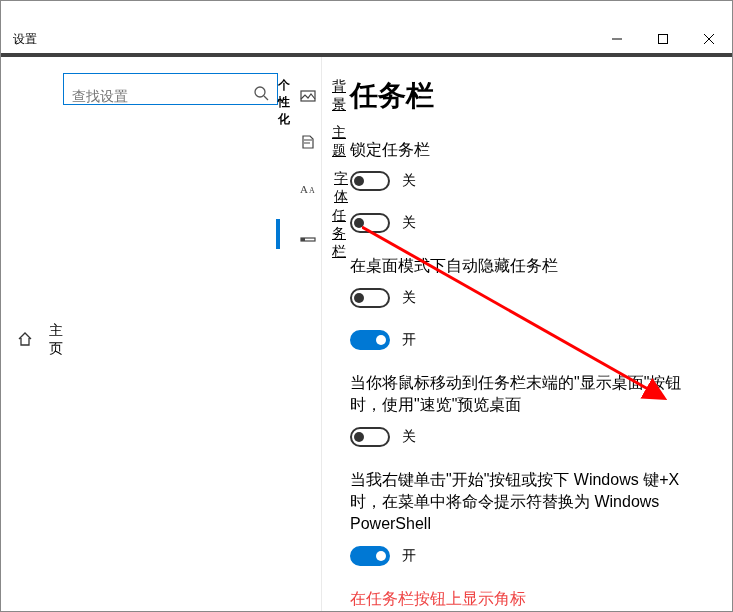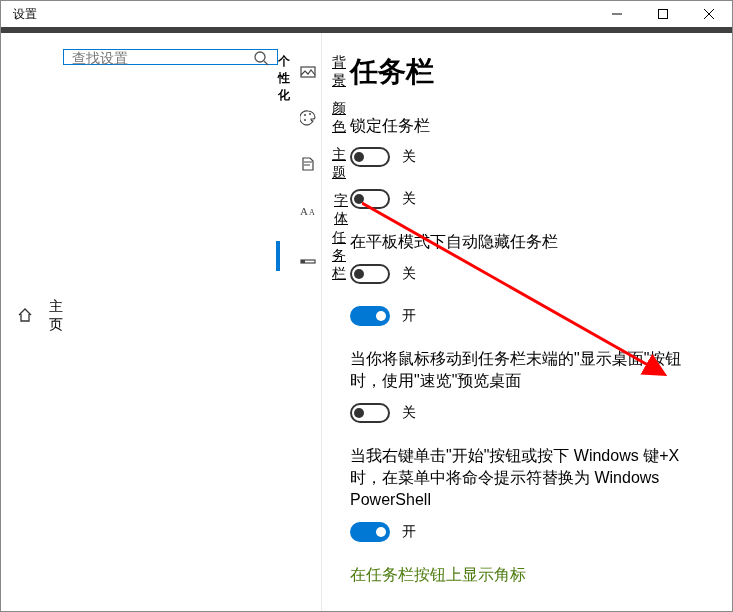--- a/index.html
+++ b/index.html
@@ -14,21 +14,22 @@
     border: 1px solid #888;
     position: relative;
   }
   .titlebar {
     height: 32px;
     display: flex;
     align-items: center;
     justify-content: space-between;
     padding-left: 12px;
     font-size: 12px;
-    border-bottom: 6px solid #404040;
+    border-bottom: 4px solid #404040;
+    margin-top: 24px;
   }
   .titlebar .controls { display: flex; }
   .titlebar .ctl {
     width: 46px; height: 32px;
     display: flex; align-items: center; justify-content: center;
     font-size: 14px;
   }
   .content { display: flex; height: calc(100% - 32px); }
   .sidebar {
     width: 320px;
@@ -36,22 +37,22 @@
     display: flex; flex-direction: row;
   }
   .home {
     display: flex; align-items: center; gap: 16px;
     padding: 8px 0;
     font-size: 14px;
     margin-bottom: 12px;
   }
   .search {
     border: 1px solid #0078d4;
-    height: 16px;
-    display: flex; align-items: flex-start;
+    height: 32px;
+    display: flex; align-items: flex-end;
     padding: 0 8px;
     margin-bottom: 18px;
   }
   .search input {
     border: none; outline: none; flex: 1;
     font-size: 14px;
     color: #666;
     background: transparent;
   }
   .section-label {
@@ -90,21 +91,21 @@
     margin-bottom: 24px;
   }
   .setting {
     margin-bottom: 22px;
   }
   .setting .label {
     font-size: 16px;
     margin-bottom: 10px;
     line-height: 1.4;
   }
-  .setting.disabled .label, .setting.disabled .state { color: #4d7c0f; }
+  .setting.disabled .label, .setting.disabled .state { color: #ef4444; }
   .toggle-row { display: flex; align-items: center; gap: 12px; }
   .toggle {
     width: 40px; height: 20px;
     border-radius: 10px;
     position: relative;
   }
   .toggle.off {
     border: 2px solid #333;
     background: #fff;
   }
@@ -194,31 +195,20 @@
           <svg width="16" height="16" viewBox="0 0 16 16">
               <rect x="1" y="3" width="14" height="10" fill="none" stroke="#444" stroke-width="1.2"></rect>
               <path d="M1 11 L5 7 L8 10 L11 6 L15 11" fill="none" stroke="#444" stroke-width="1.2"></path>
             </svg>
         </span>
         <span>背景</span>
       </div>
       <div class="nav-item">
         <span class="icon">
           <svg width="16" height="16" viewBox="0 0 16 16">
-              <path d="M8 1 A7 7 0 1 0 13 11 A2 2 0 0 1 11 9 H13 A2 2 0 0 0 15 7 A7 7 0 0 0 8 1 Z" fill="none" stroke="#444" stroke-width="1.1"></path>
-              <circle cx="5" cy="5" r="1" fill="#444"></circle>
-              <circle cx="5" cy="10" r="1" fill="#444"></circle>
-              <circle cx="10" cy="4" r="1" fill="#444"></circle>
-            </svg>
-        </span>
-        <span>颜色</span>
-      </div>
-      <div class="nav-item">
-        <span class="icon">
-          <svg width="16" height="16" viewBox="0 0 16 16">
               <path d="M3 2 H10 L13 5 V14 H3 Z M4 6 H12 M4 9 H10" fill="none" stroke="#444" stroke-width="1.2"></path>
             </svg>
         </span>
         <span>主题</span>
       </div>
       <div class="nav-item">
         <span class="icon">
           <svg width="18" height="16" viewBox="0 0 18 16">
               <text x="0" y="13" font-size="11" font-family="serif" fill="#444">A</text>
               <text x="9" y="13" font-size="8" font-family="serif" fill="#444">A</text>
@@ -250,21 +240,21 @@
     </div>
 
     <div class="setting">
       <div class="toggle-row">
         <div class="toggle off"></div>
         <span class="state">关</span>
       </div>
     </div>
 
     <div class="setting">
-      <div class="label">在平板模式下自动隐藏任务栏</div>
+      <div class="label">在桌面模式下自动隐藏任务栏</div>
       <div class="toggle-row">
         <div class="toggle off"></div>
         <span class="state">关</span>
       </div>
     </div>
 
     <div class="setting">
       <div class="toggle-row">
         <div class="toggle on"></div>
         <span class="state">开</span>

